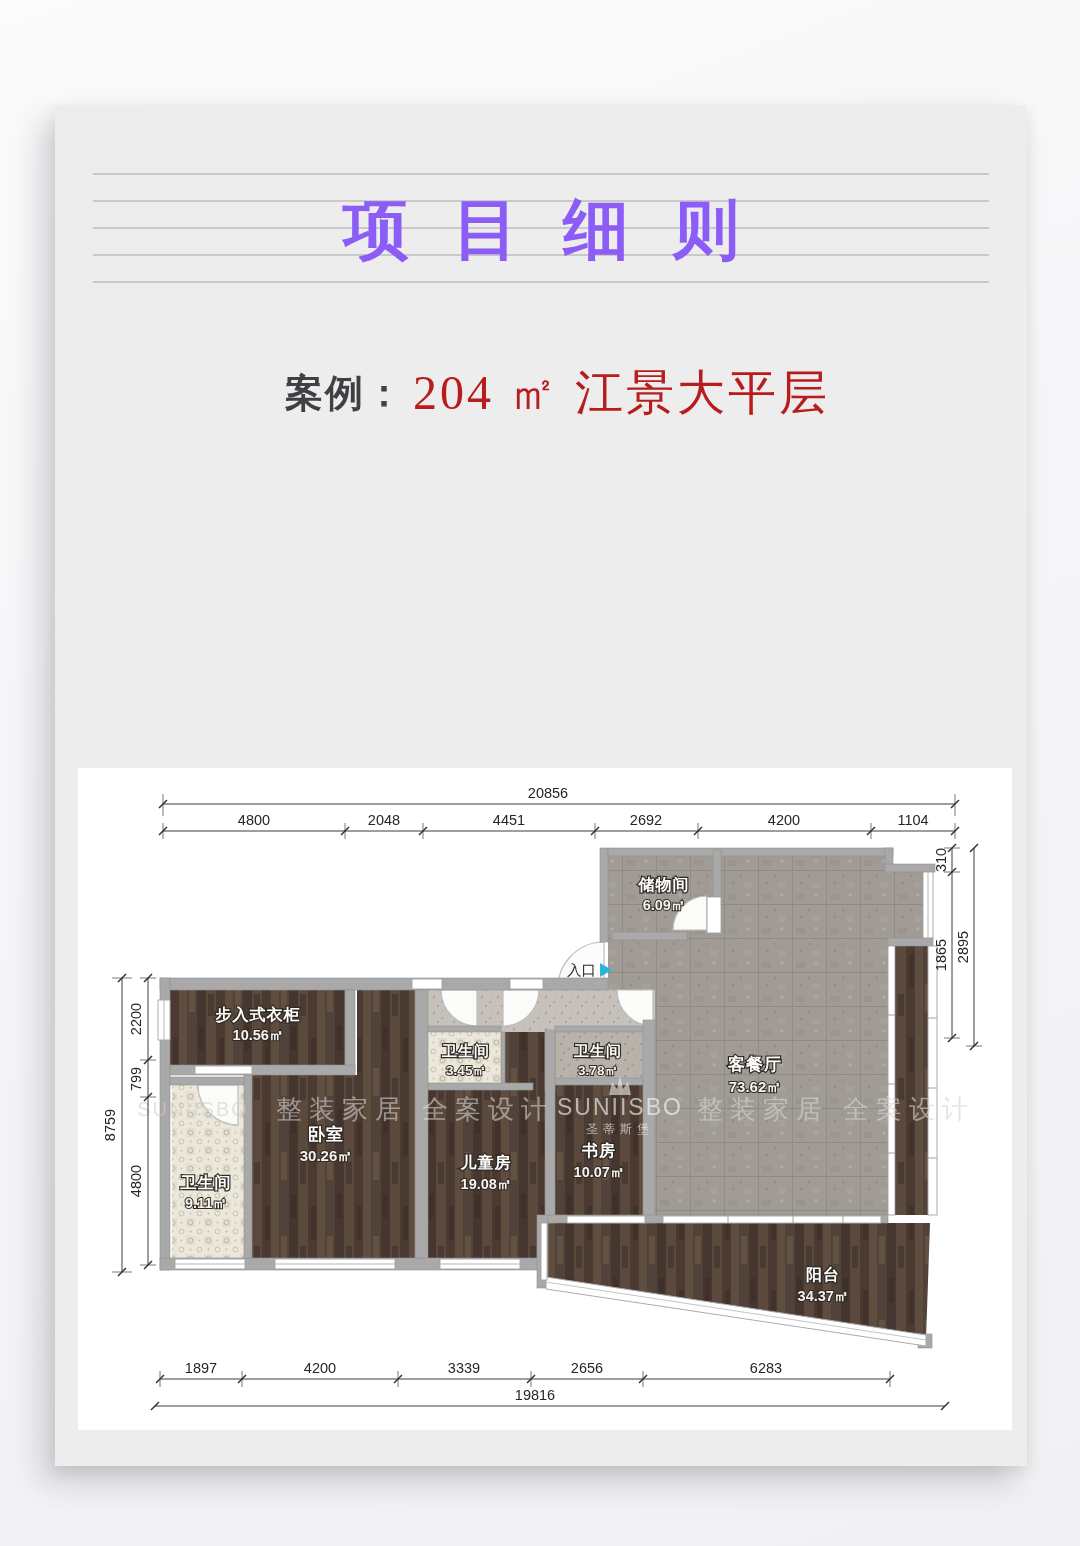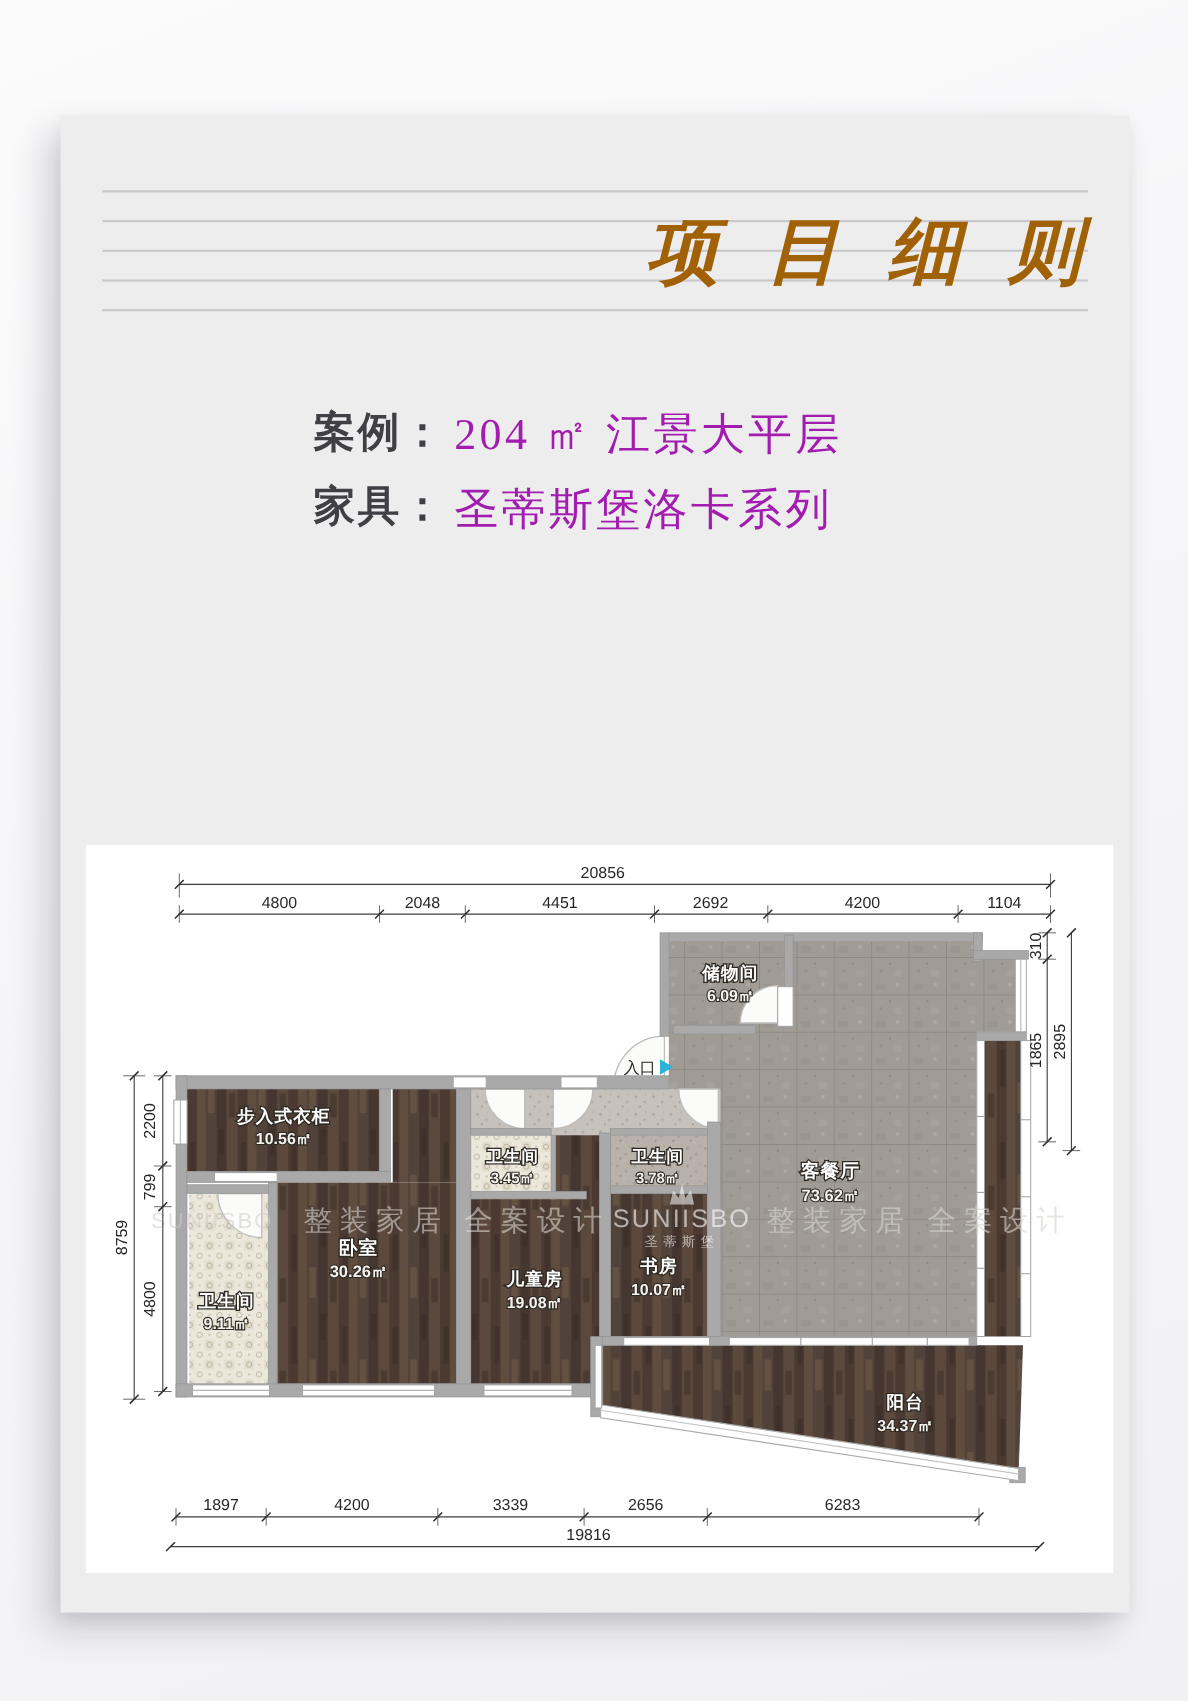--- a/index.html
+++ b/index.html
@@ -10,29 +10,29 @@
   }
   .page{position:relative;width:1080px;height:1546px;}
   .card{
     position:absolute;left:55px;top:105px;width:972px;height:1361px;
     background:#ededee;
     box-shadow:-14px 16px 30px rgba(70,70,80,.22), 0 6px 14px rgba(0,0,0,.08);
   }
   .title-lines{position:absolute;left:38px;right:38px;top:0;height:200px;}
   .title-lines .hline{position:absolute;left:0;right:0;height:2px;background:#c9c9cc;}
   .page-title{
-    position:absolute;left:0;right:0;top:76px;text-align:right;
-    font-size:66px;line-height:98px;color:#a16207;font-weight:600;
-    letter-spacing:44px;text-indent:44px;font-style:italic;
+    position:absolute;left:0;right:0;top:76px;text-align:center;
+    font-size:66px;line-height:98px;color:#8b5cf6;font-weight:600;
+    letter-spacing:44px;text-indent:44px;
   }
   .info{position:absolute;left:230px;top:262px;}
-  .info-row{display:flex;align-items:flex-start;height:52px;}
+  .info-row{display:flex;align-items:center;height:52px;}
   .info-row.r2{margin-top:26px;} .info-row.r3{margin-top:16px;} .info-row.r4{margin-top:14px;}
   .info-label{font-size:38px;font-weight:bold;color:#3f3f44;letter-spacing:2px;white-space:nowrap;}
-  .info-value{font-size:40px;color:#a21caf;letter-spacing:3px;margin-left:8px;white-space:nowrap;}
+  .info-value{font-size:48px;color:#b91c1c;letter-spacing:3px;margin-left:8px;white-space:nowrap;}
   .plan-wrap{
     position:absolute;left:23px;top:663px;width:934px;height:662px;background:#ffffff;
   }
   svg{display:block;}
   .dim-line{stroke:#3d3d3d;stroke-width:1;}
   .dim-tick{stroke:#2e2e2e;stroke-width:1.4;}
   .dim-stub{stroke:#555;stroke-width:0.8;}
   .dim-text{font-family:"Liberation Sans","DejaVu Sans",sans-serif;font-size:14.5px;fill:#262626;}
   .room-name{font-family:"Liberation Sans","DejaVu Sans",sans-serif;font-weight:bold;fill:#ffffff;
     stroke:#2f2922;stroke-width:2.4px;paint-order:stroke;letter-spacing:1px;}
@@ -55,24 +55,20 @@
       <div class="hline" style="top:122px"></div>
       <div class="hline" style="top:149px"></div>
       <div class="hline" style="top:176px"></div>
     </div>
     <div class="page-title">项目细则</div>
 
     <div class="info">
       <div class="info-row">
         <span class="info-label">案例：</span>
         <span class="info-value">204 ㎡ 江景大平层</span>
-      </div>
-      <div class="info-row r3">
-        <span class="info-label">家具：</span>
-        <span class="info-value">圣蒂斯堡洛卡系列</span>
       </div>
     </div>
 
     <div class="plan-wrap">
       <svg width="934" height="662" viewBox="0 0 934 662">
         <defs>
           <pattern id="wood" width="46" height="84" patternUnits="userSpaceOnUse">
             <rect width="46" height="84" fill="#56453a"></rect>
             <rect x="0" width="9" height="84" fill="#4a3a31"></rect>
             <rect x="9" width="8" height="84" fill="#5f4d40"></rect>

